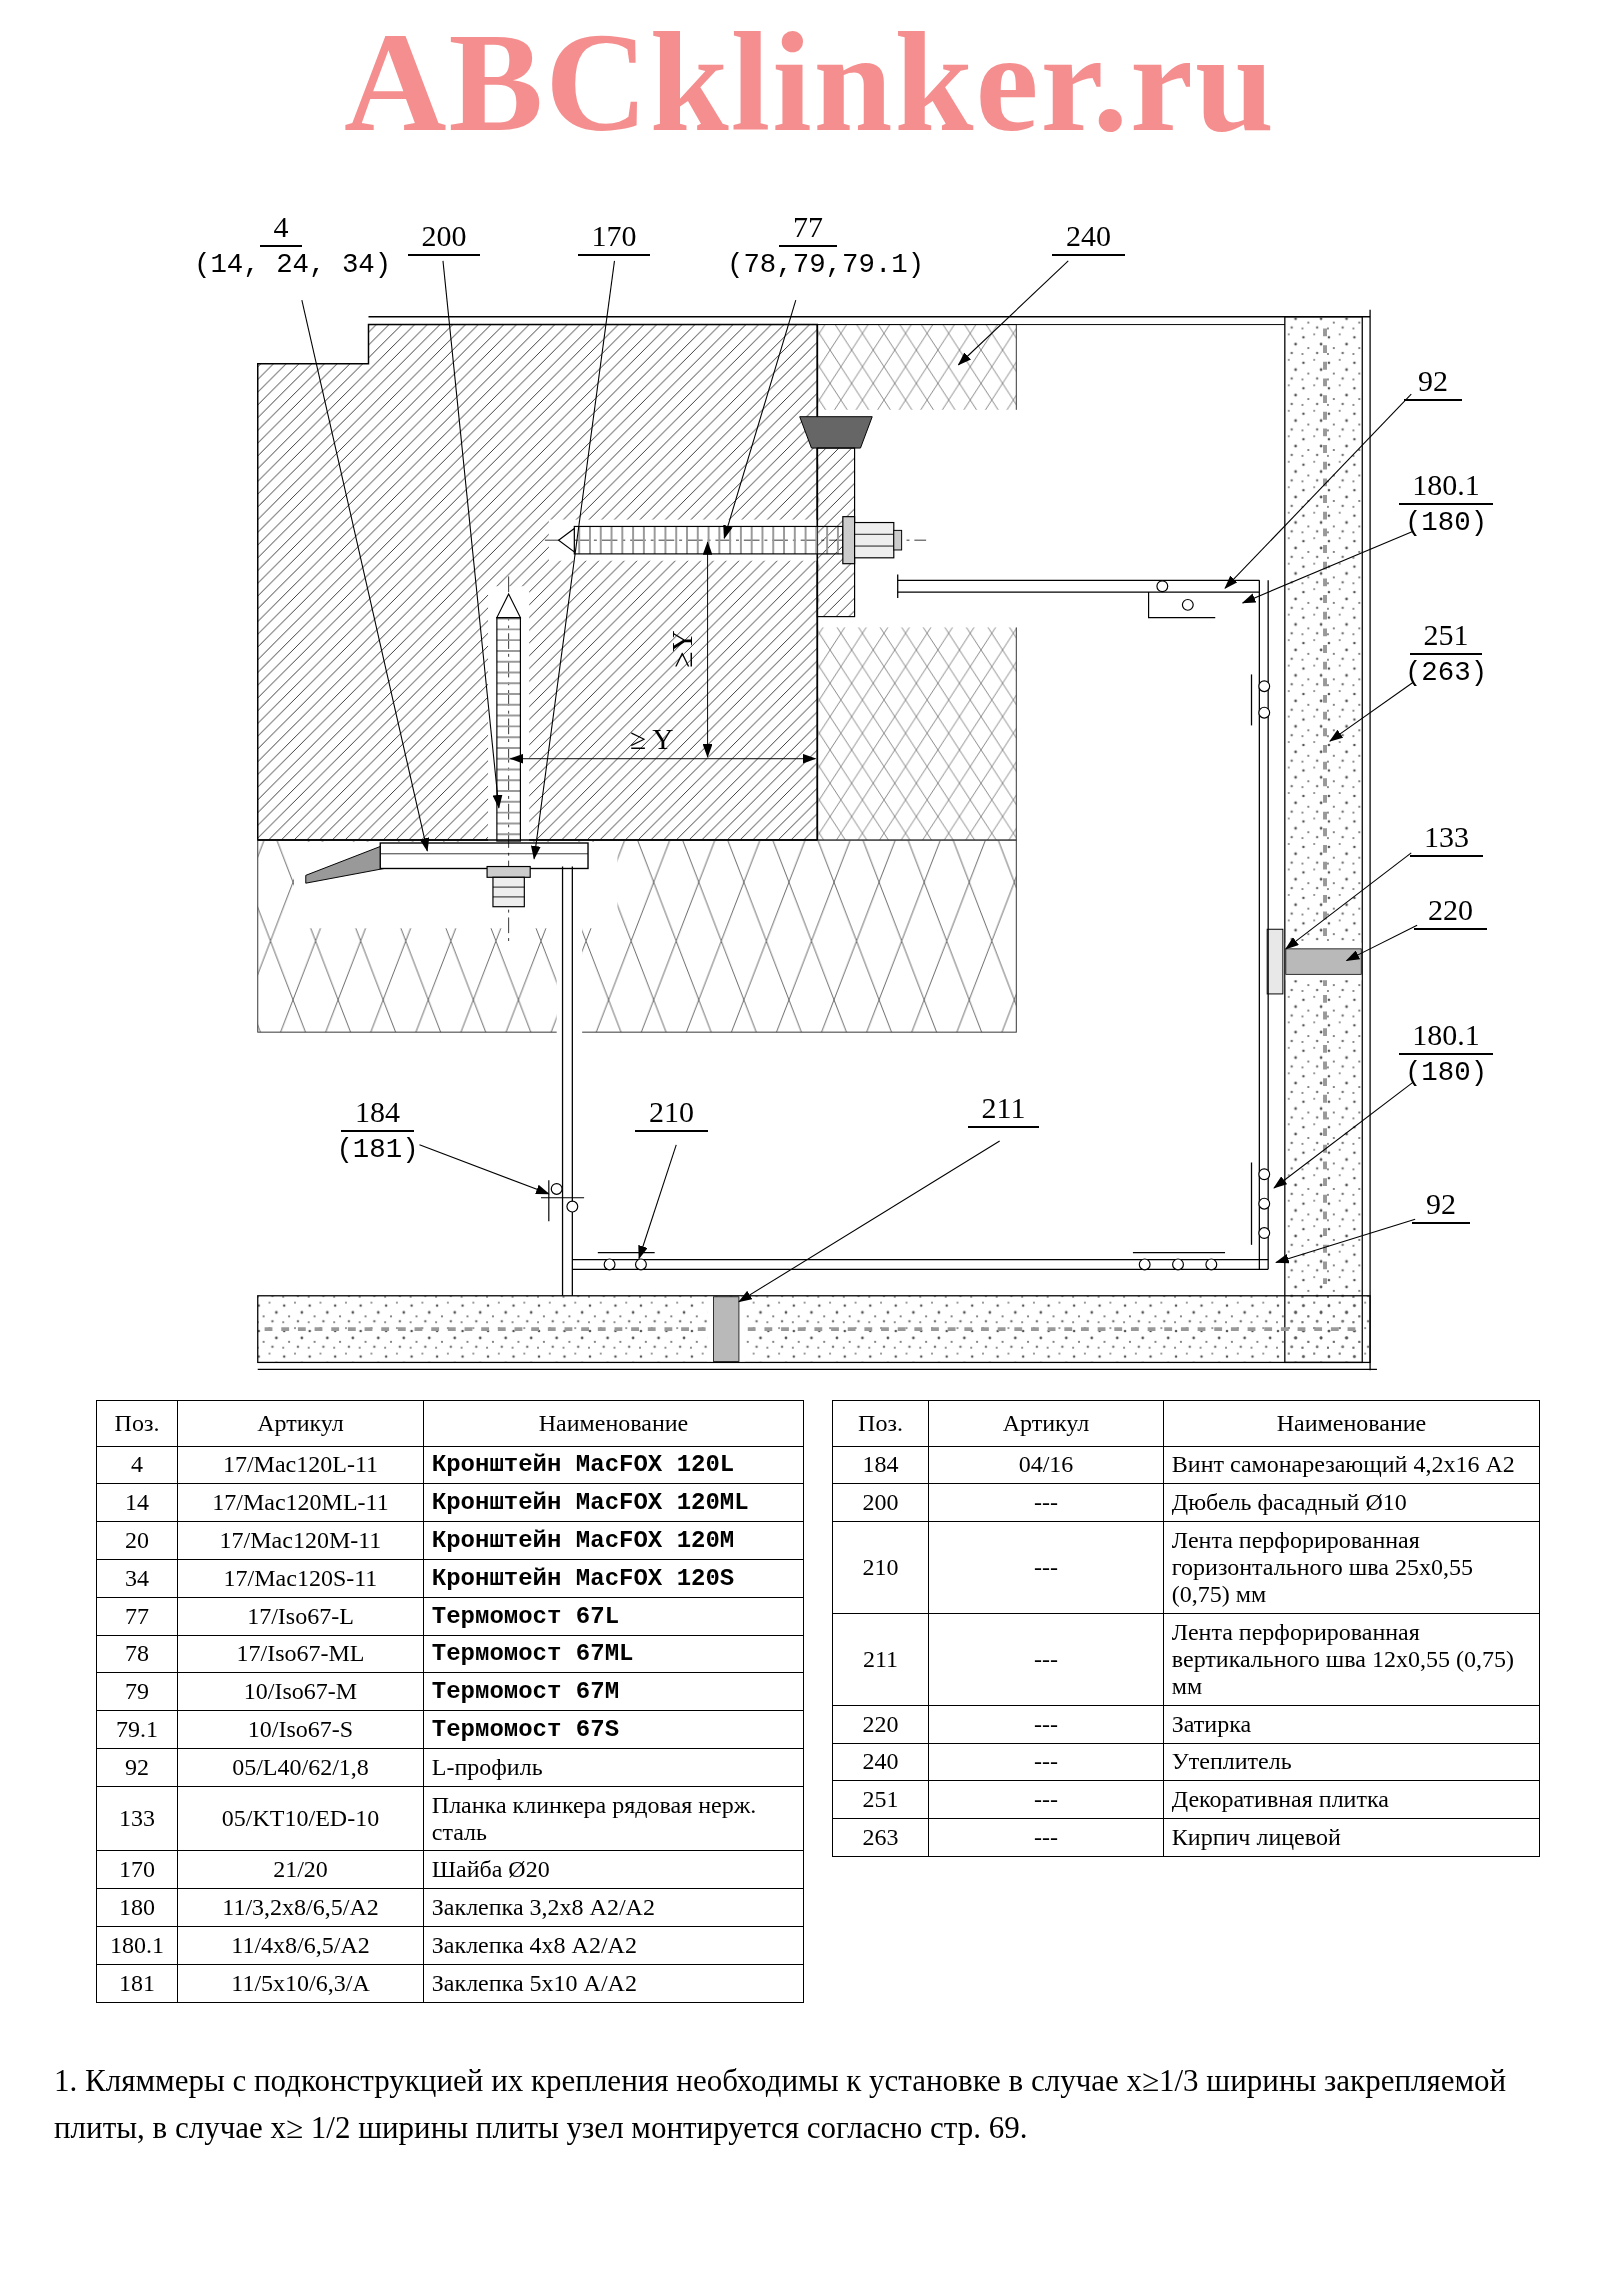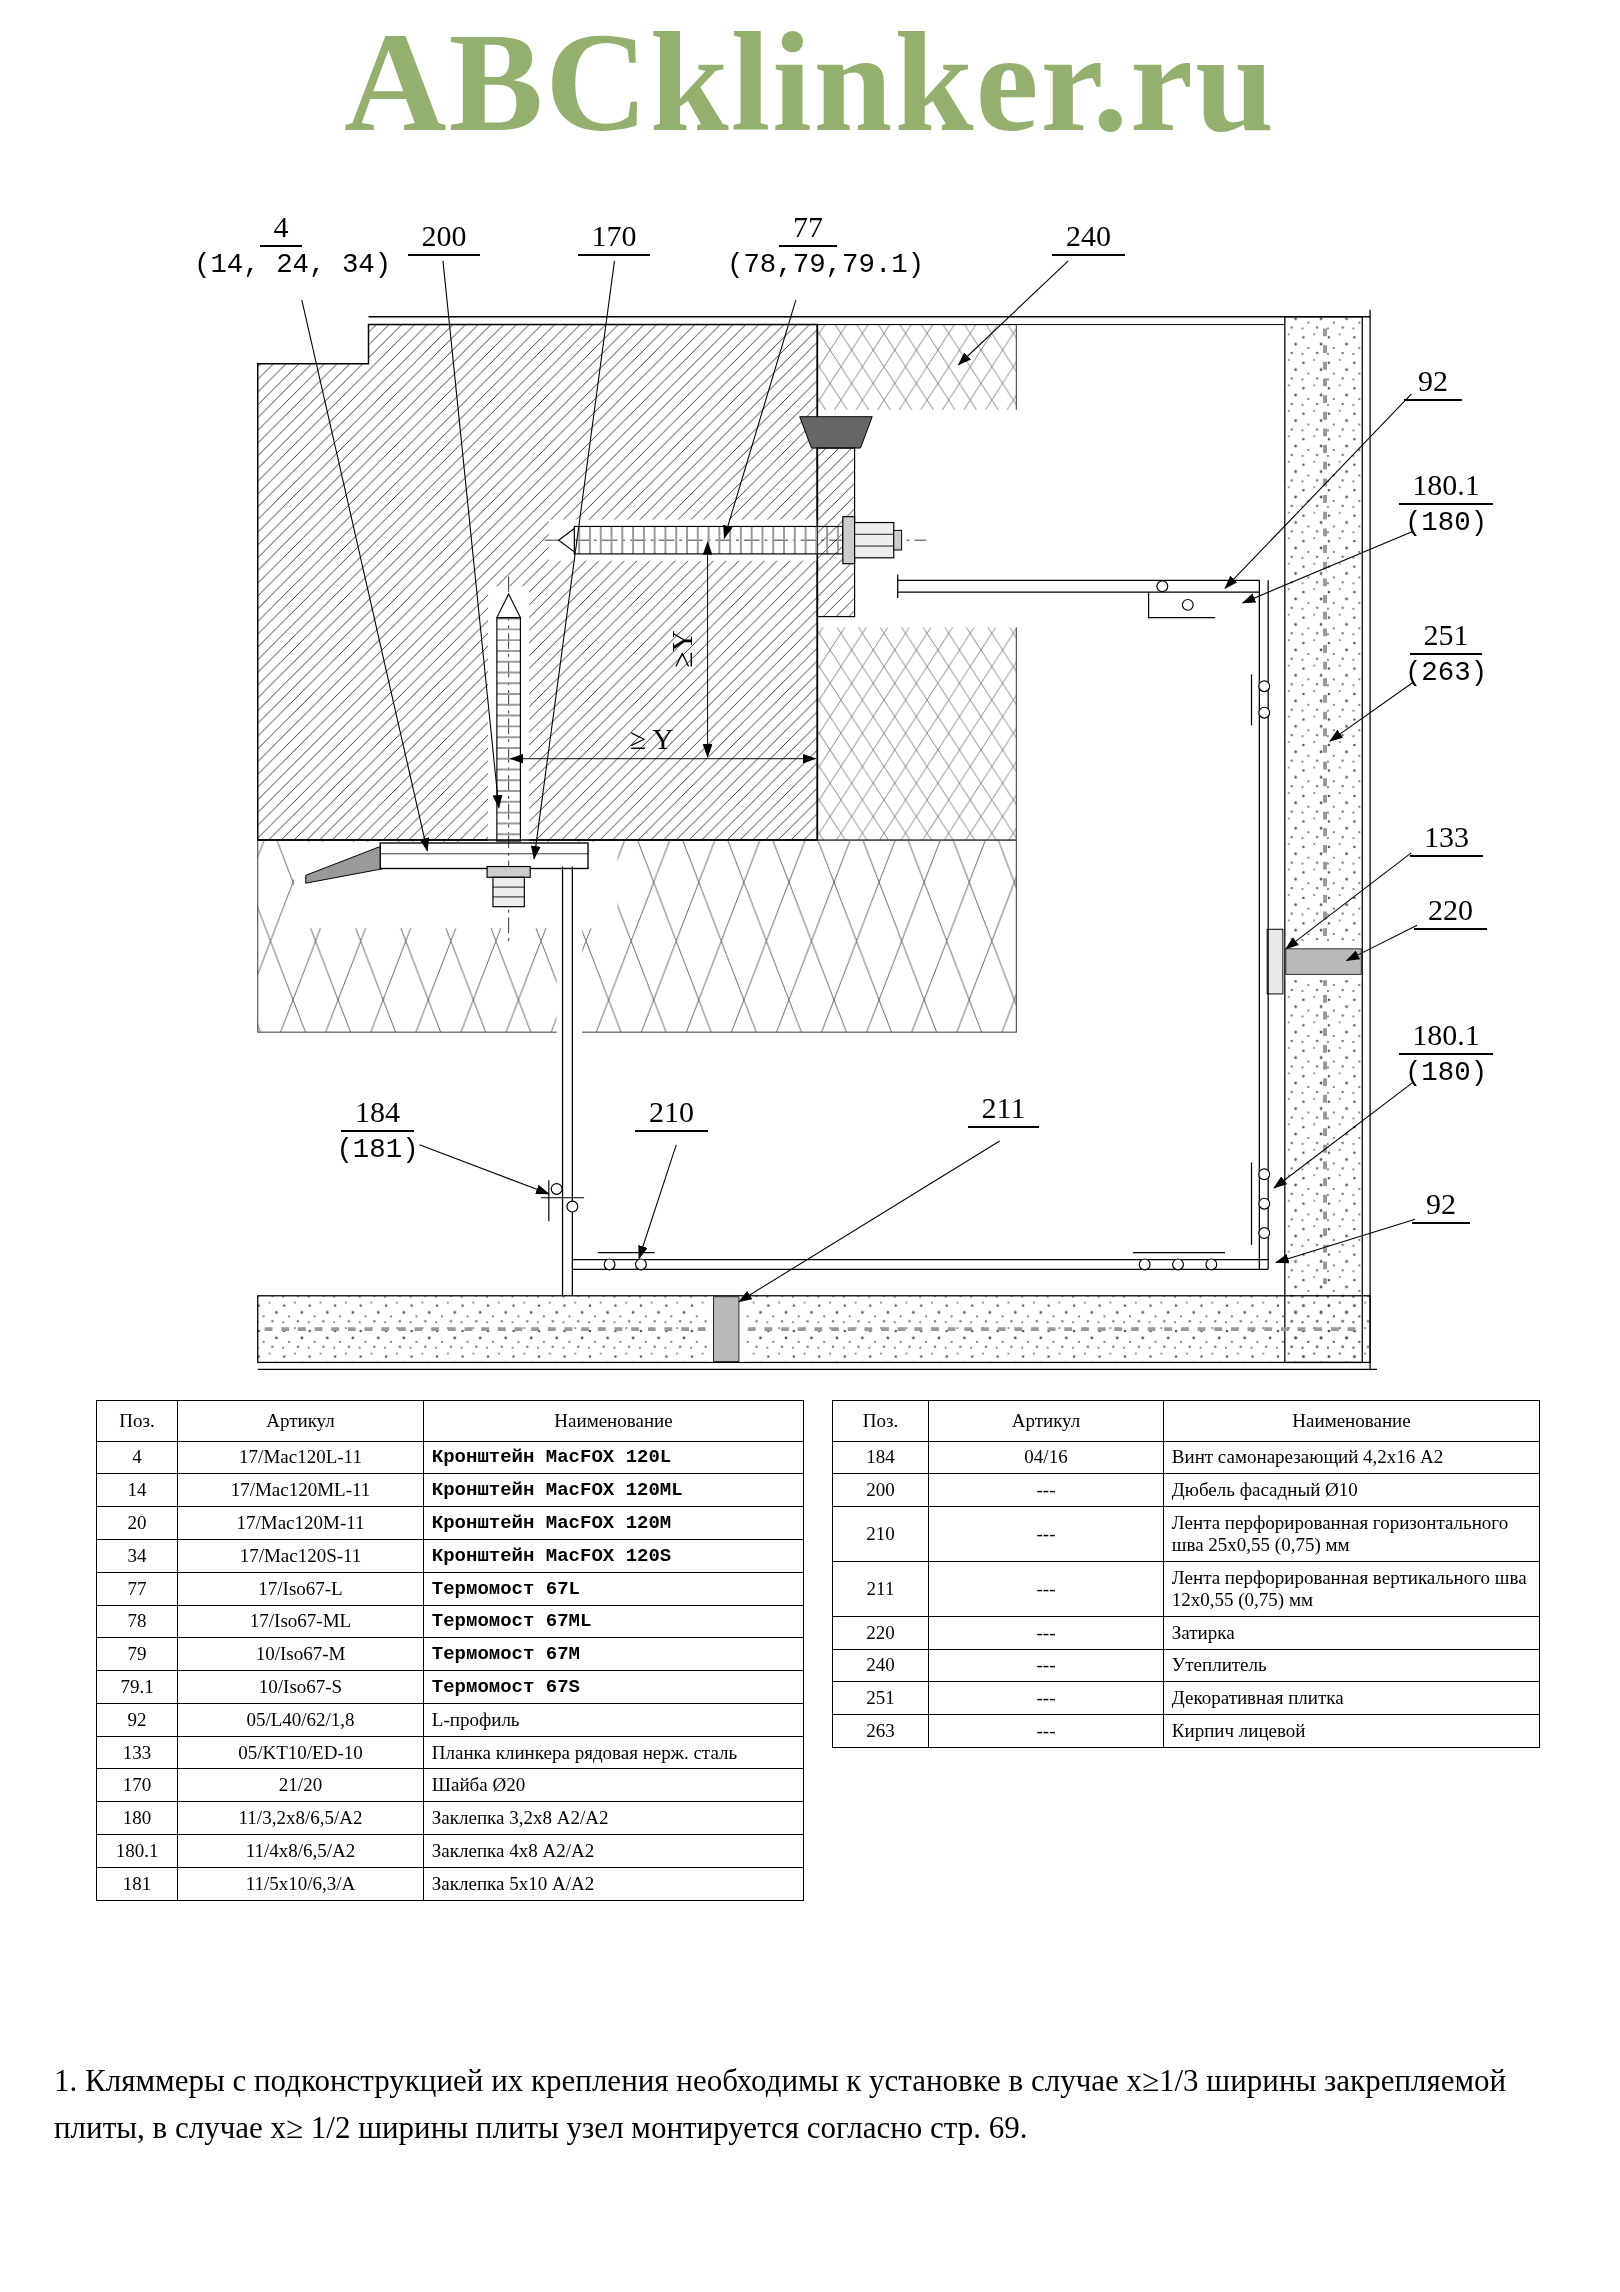--- a/index.html
+++ b/index.html
@@ -6,24 +6,24 @@
   body{width:1620px;height:2293px;position:relative;background:#fff;
        font-family:"Liberation Serif",serif;color:#000;}
   svg text{font-family:"Liberation Serif",serif;fill:#000;}
 
   .callout{position:absolute;text-align:center;z-index:6;}
   .co-main{display:inline-block;font-size:30px;line-height:1.05;
            border-bottom:2px solid #000;padding:0 13.7px 2.9px;white-space:nowrap;}
   .co-sub{font-size:27.4px;line-height:1.15;margin-top:2px;white-space:nowrap;font-family:Liberation Mono, monospace;}
 
   .watermark{position:absolute;left:0;top:1085;width:1620px;text-align:center;
-             font-size:142px;font-weight:bold;color:#4d7c0f;opacity:.6;
+             font-size:142px;font-weight:bold;color:#ef4444;opacity:.6;
              letter-spacing:2px;z-index:5;pointer-events:none;}
 
-  .ptable{position:absolute;border-collapse:collapse;font-size:19px;background:#fff;z-index:7;}
+  .ptable{position:absolute;border-collapse:collapse;font-size:24px;background:#fff;z-index:7;}
   .ptable th,.ptable td{border:1.7px solid #000;padding:4.9px 7.8px;vertical-align:middle;}
   .ptable th{font-weight:normal;text-align:center;padding:8.8px 5.9px;}
   .c-pos{text-align:center;}
   .c-art{text-align:center;}
   .c-name{text-align:left;}
   .bold-name{font-weight:bold;font-family:Liberation Mono, monospace;}
 
   .notes{position:absolute;left:54px;top:2058px;width:1529px;font-size:31px;line-height:1.5;z-index:7;}
   .notes p{margin:0 0 3.9px 0;}
 </style>

